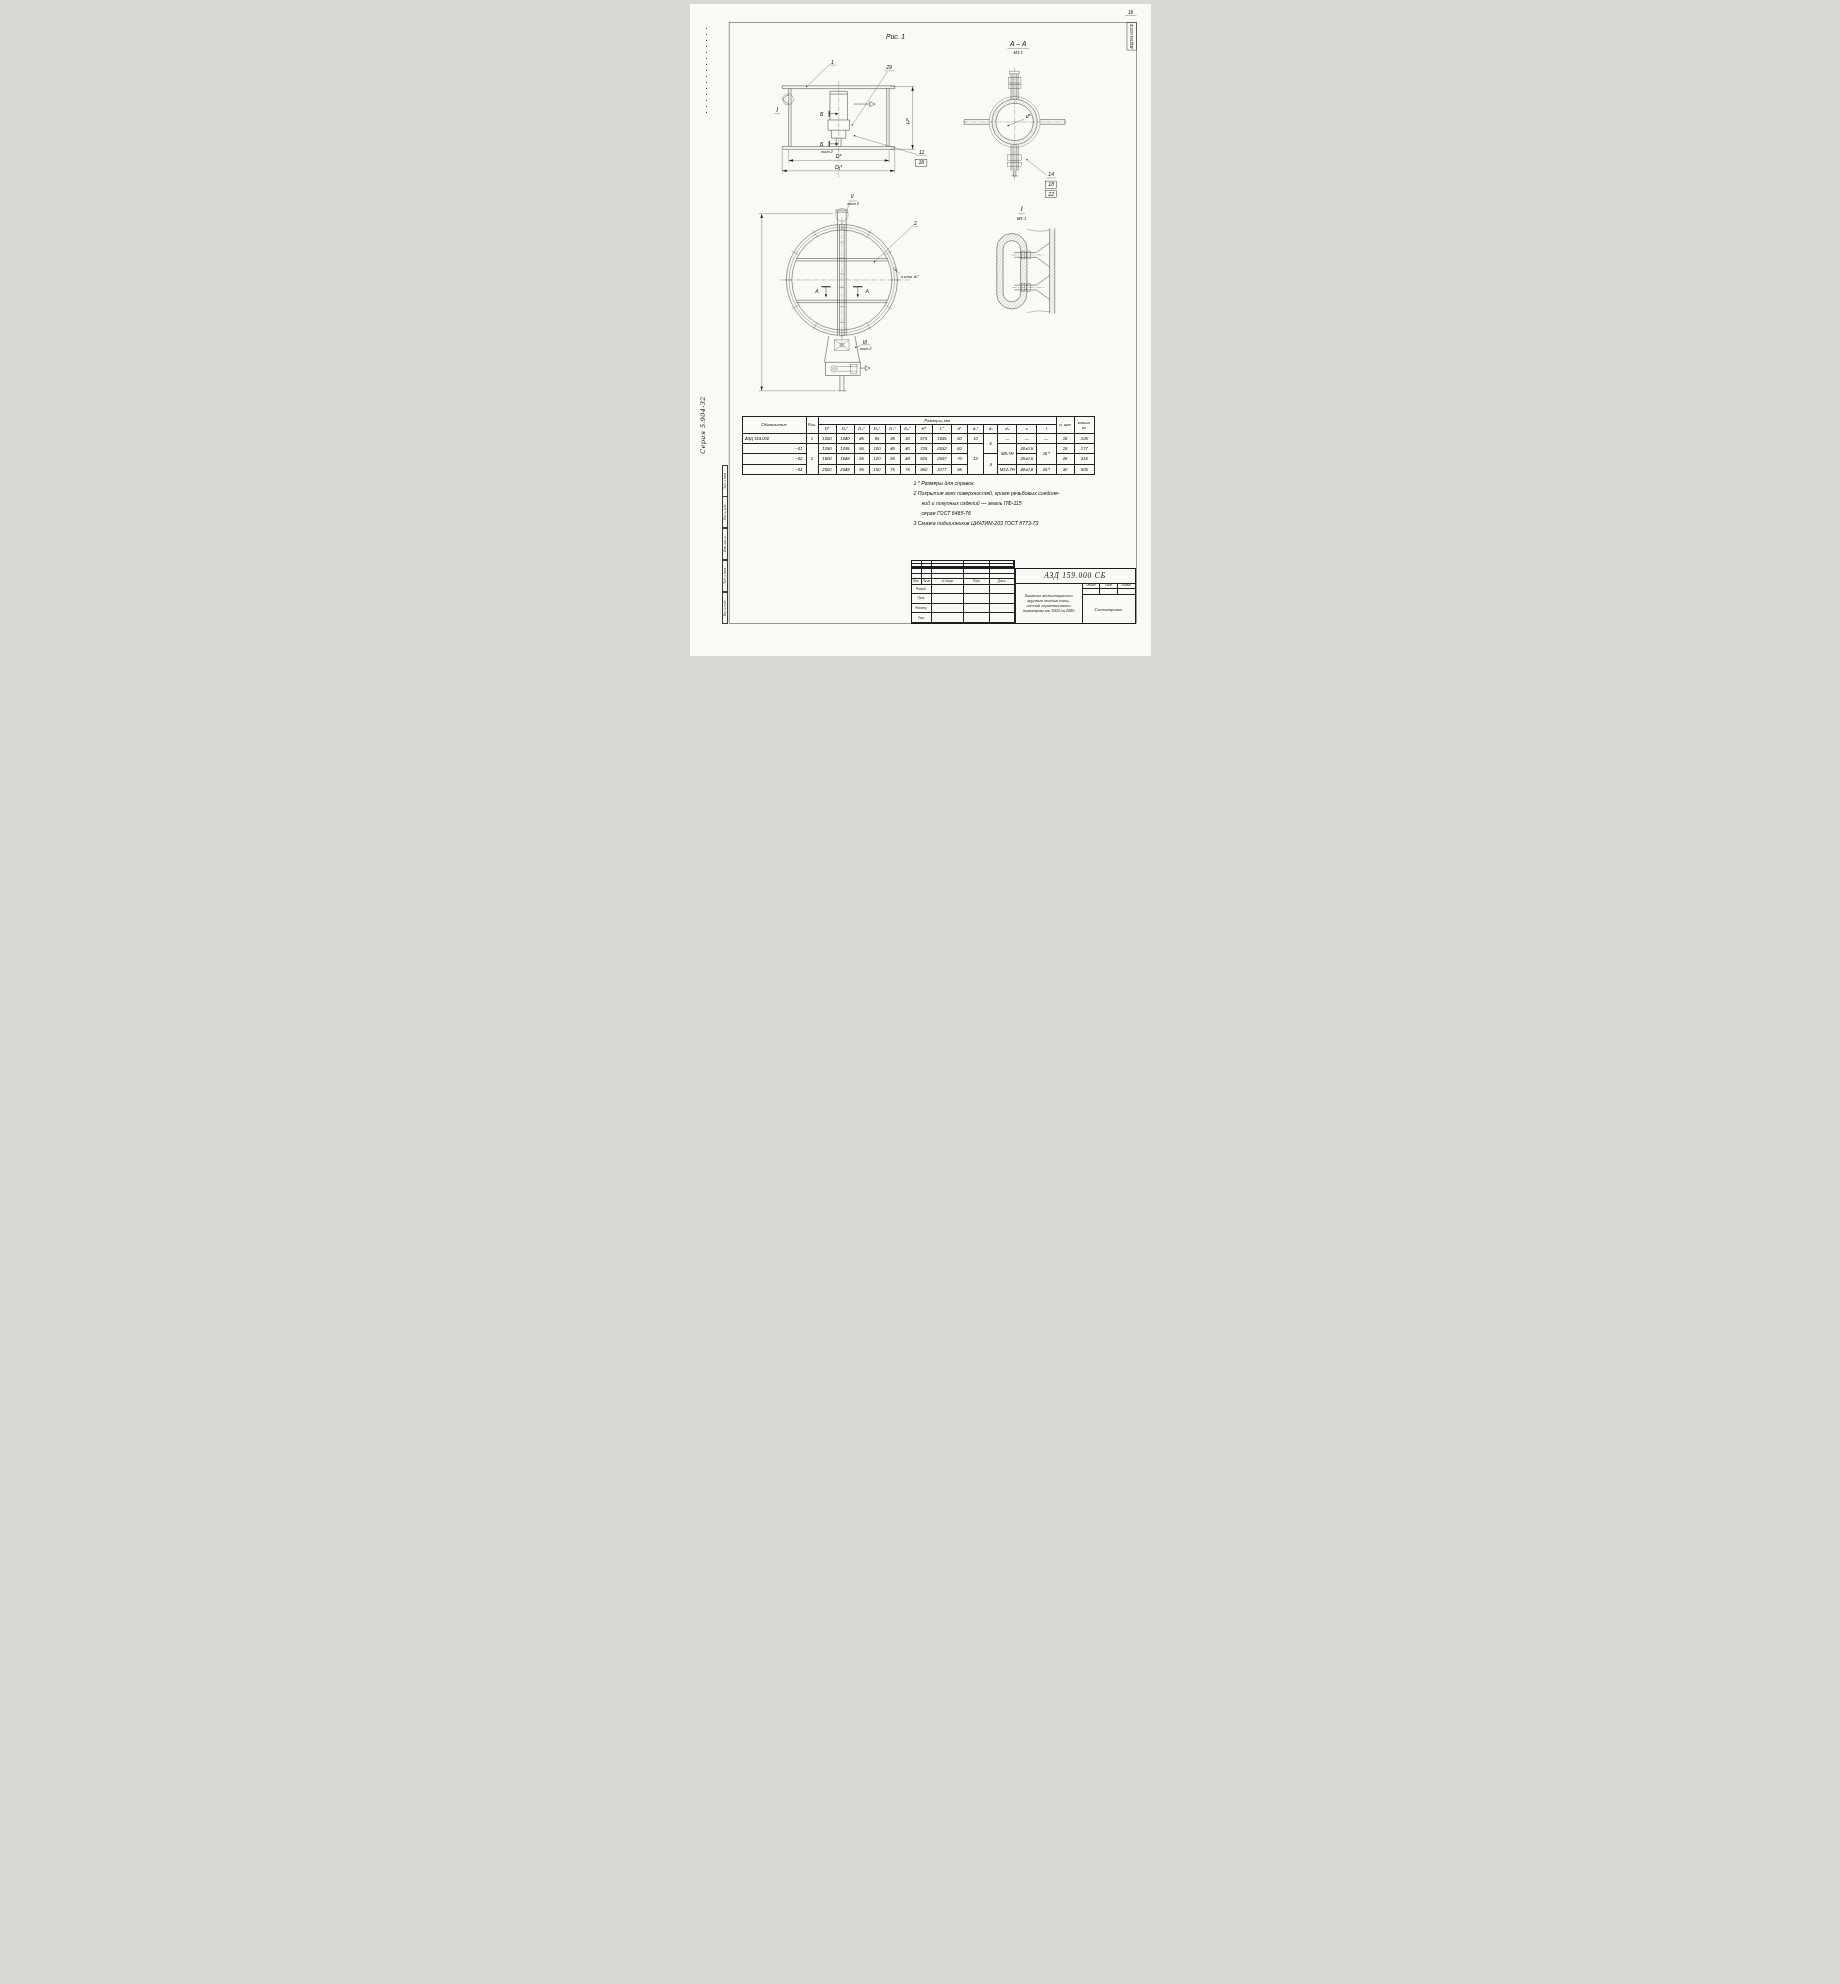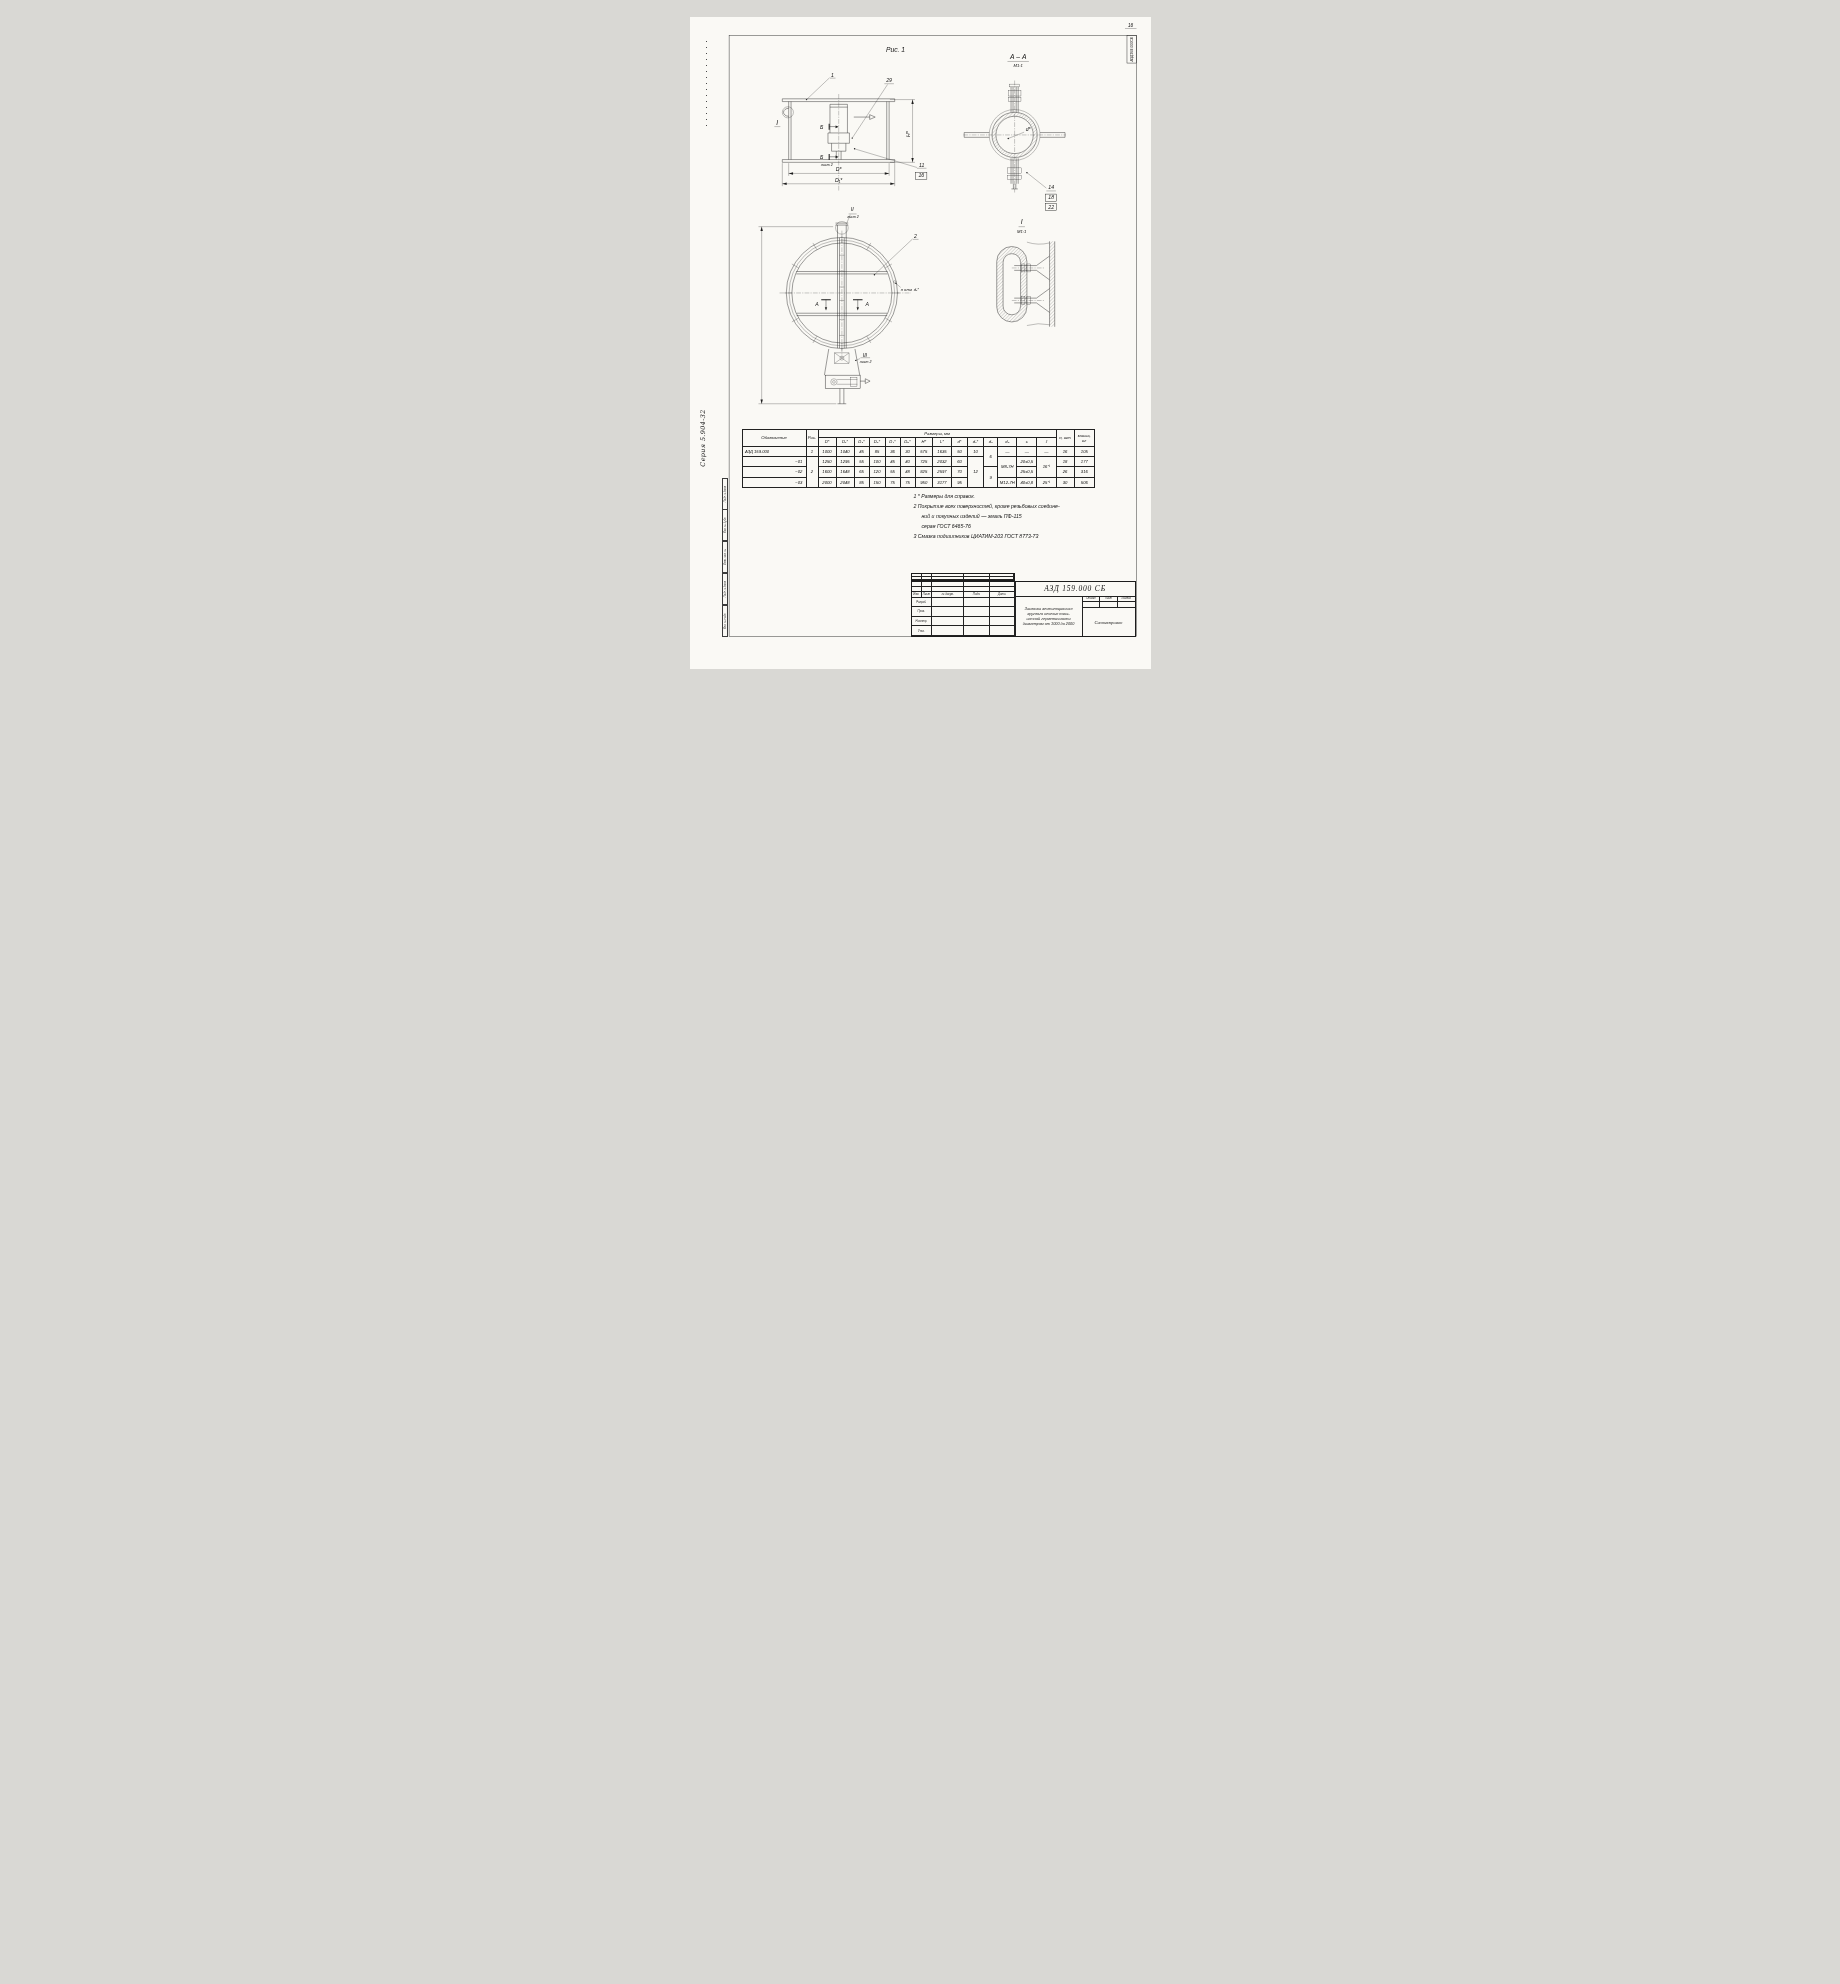--- a/index.html
+++ b/index.html
@@ -1,17 +1,17 @@
 <!DOCTYPE html>
 <html style="font-size:6.4px"><head>
 <meta charset="utf-8">
 <style>
   *{box-sizing:border-box;}
   body{margin:0;background:#d9d8d4;}
-  .page{position:relative;width:461px;height:652px;margin:17px auto;background:#faf9f5;
+  .page{position:relative;width:461px;height:652px;margin:4px auto;background:#faf9f5;
         font-family:"Liberation Sans",sans-serif;color:#171717;overflow:hidden;}
   svg.sheet{position:absolute;left:0;top:0;}
   .ln{stroke:#1d1d1d;stroke-width:1.1;fill:none;}
   .lnthin{stroke-width:0.7;}
   .lnthick{stroke-width:2.6;}
   .cl{stroke:#3a3a3a;stroke-width:0.7;stroke-dasharray:12 3 3 3;fill:none;}
   .fillb{fill:#1d1d1d;stroke:none;}
   .tx{font:italic 13px "Liberation Sans",sans-serif;fill:#141414;}
   .tx-lg{font-size:17px;}
   .tx-md{font-size:12px;}

